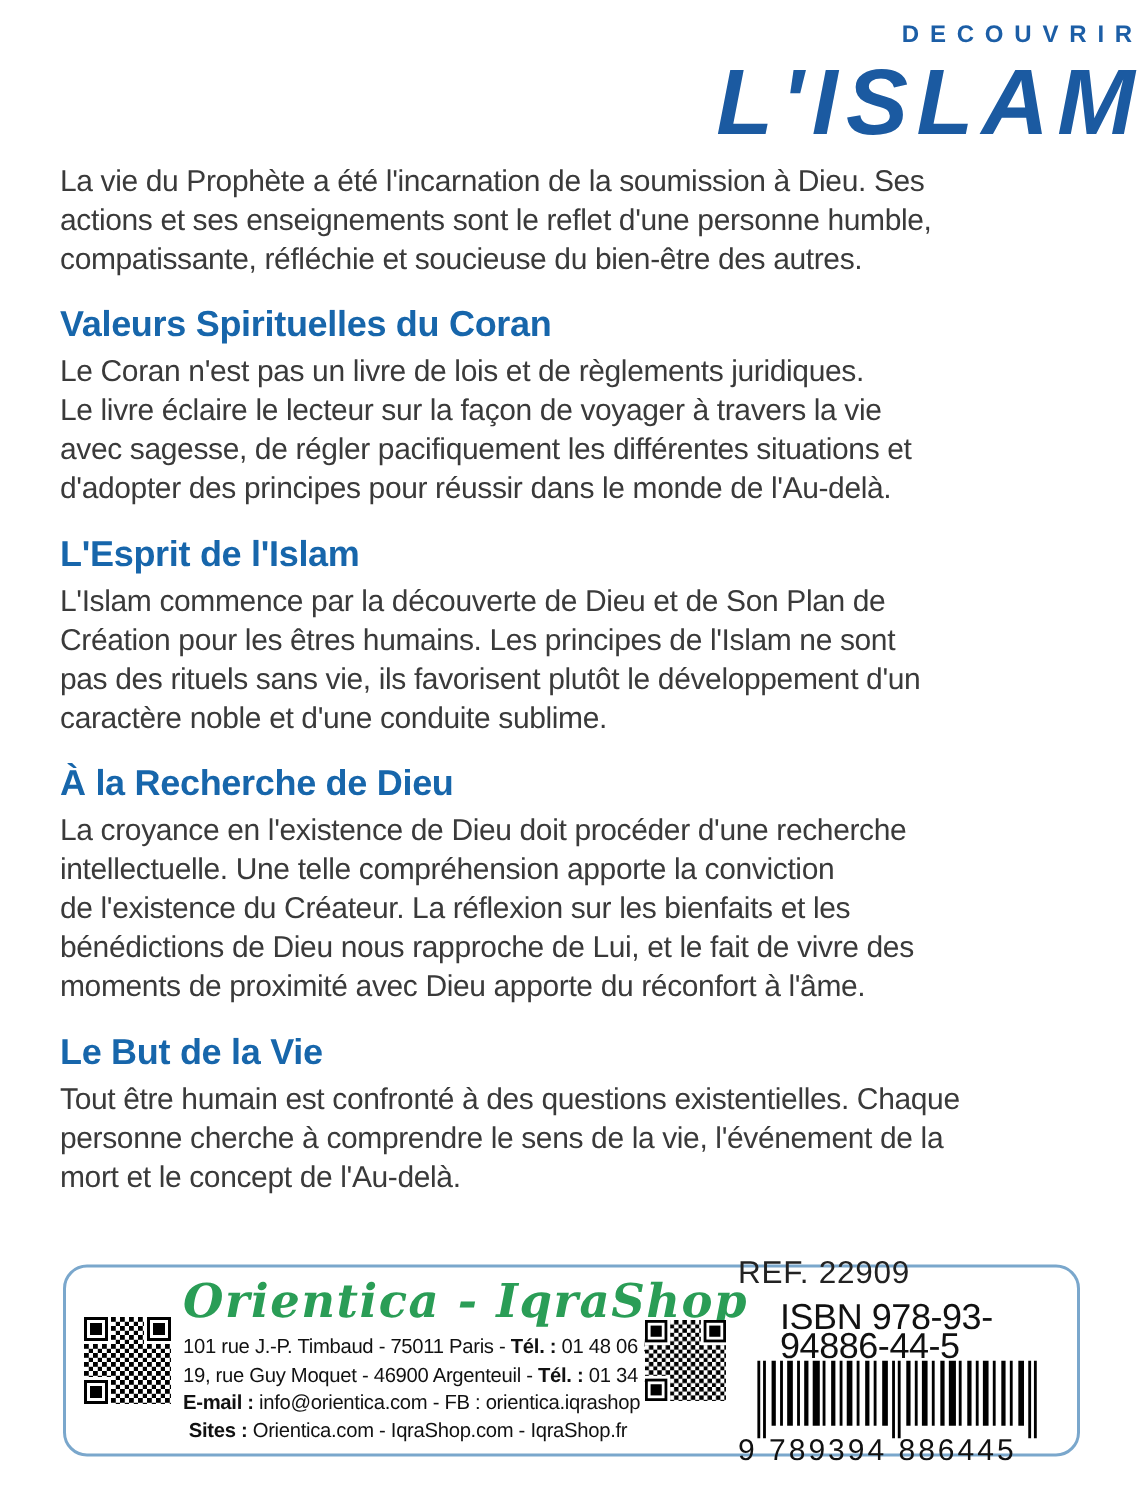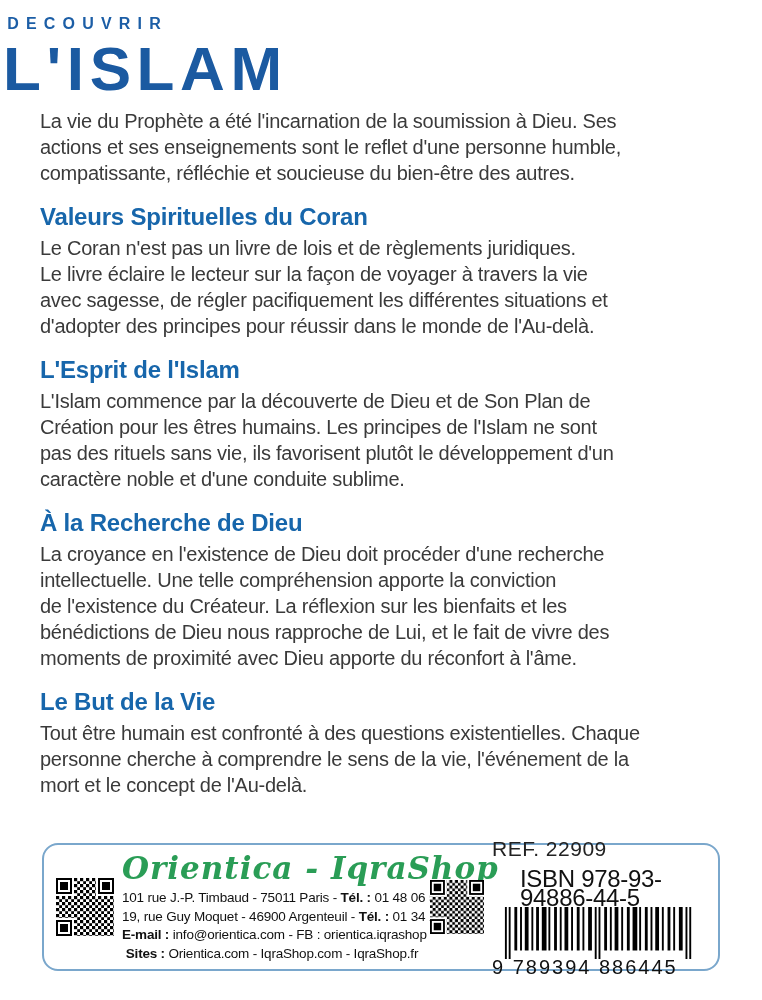--- a/index.html
+++ b/index.html
@@ -4,30 +4,30 @@
 <style>
   html,body{margin:0;padding:0;background:#ffffff;}
   body{
     width:762px;height:1000px;position:relative;overflow:hidden;
     font-family:"Liberation Sans", sans-serif;
     -webkit-font-smoothing:antialiased;
   }
   .page{width:762px;height:1000px;position:relative;}
 
   
-  .masthead{padding-top:14px;text-align:left;}
+  .masthead{padding-top:14px;text-align:right;}
   .kicker{
     font-size:16px;line-height:20px;font-weight:700;
     letter-spacing:0.45em;text-indent:0.45em;
     color:#1c5ea6;margin:0;
   }
   .main-title{
     font-size:62px;line-height:62px;font-weight:700;
     letter-spacing:0.09em;text-indent:0.05em;
-    color:#1b5aa1;margin:4px 0 8px 0;
+    color:#1b5aa1;margin:4px 0 8px 0;font-style:italic;
   }
 
   
   .sections{padding:0 38px 0 40px;}
   .section h2{
     font-size:24px;line-height:26px;font-weight:700;
     color:#1766ab;margin:18px 0 5px 0;letter-spacing:-0.2px;
   }
   .section.first h2{margin-top:6px;}
   .section p{

